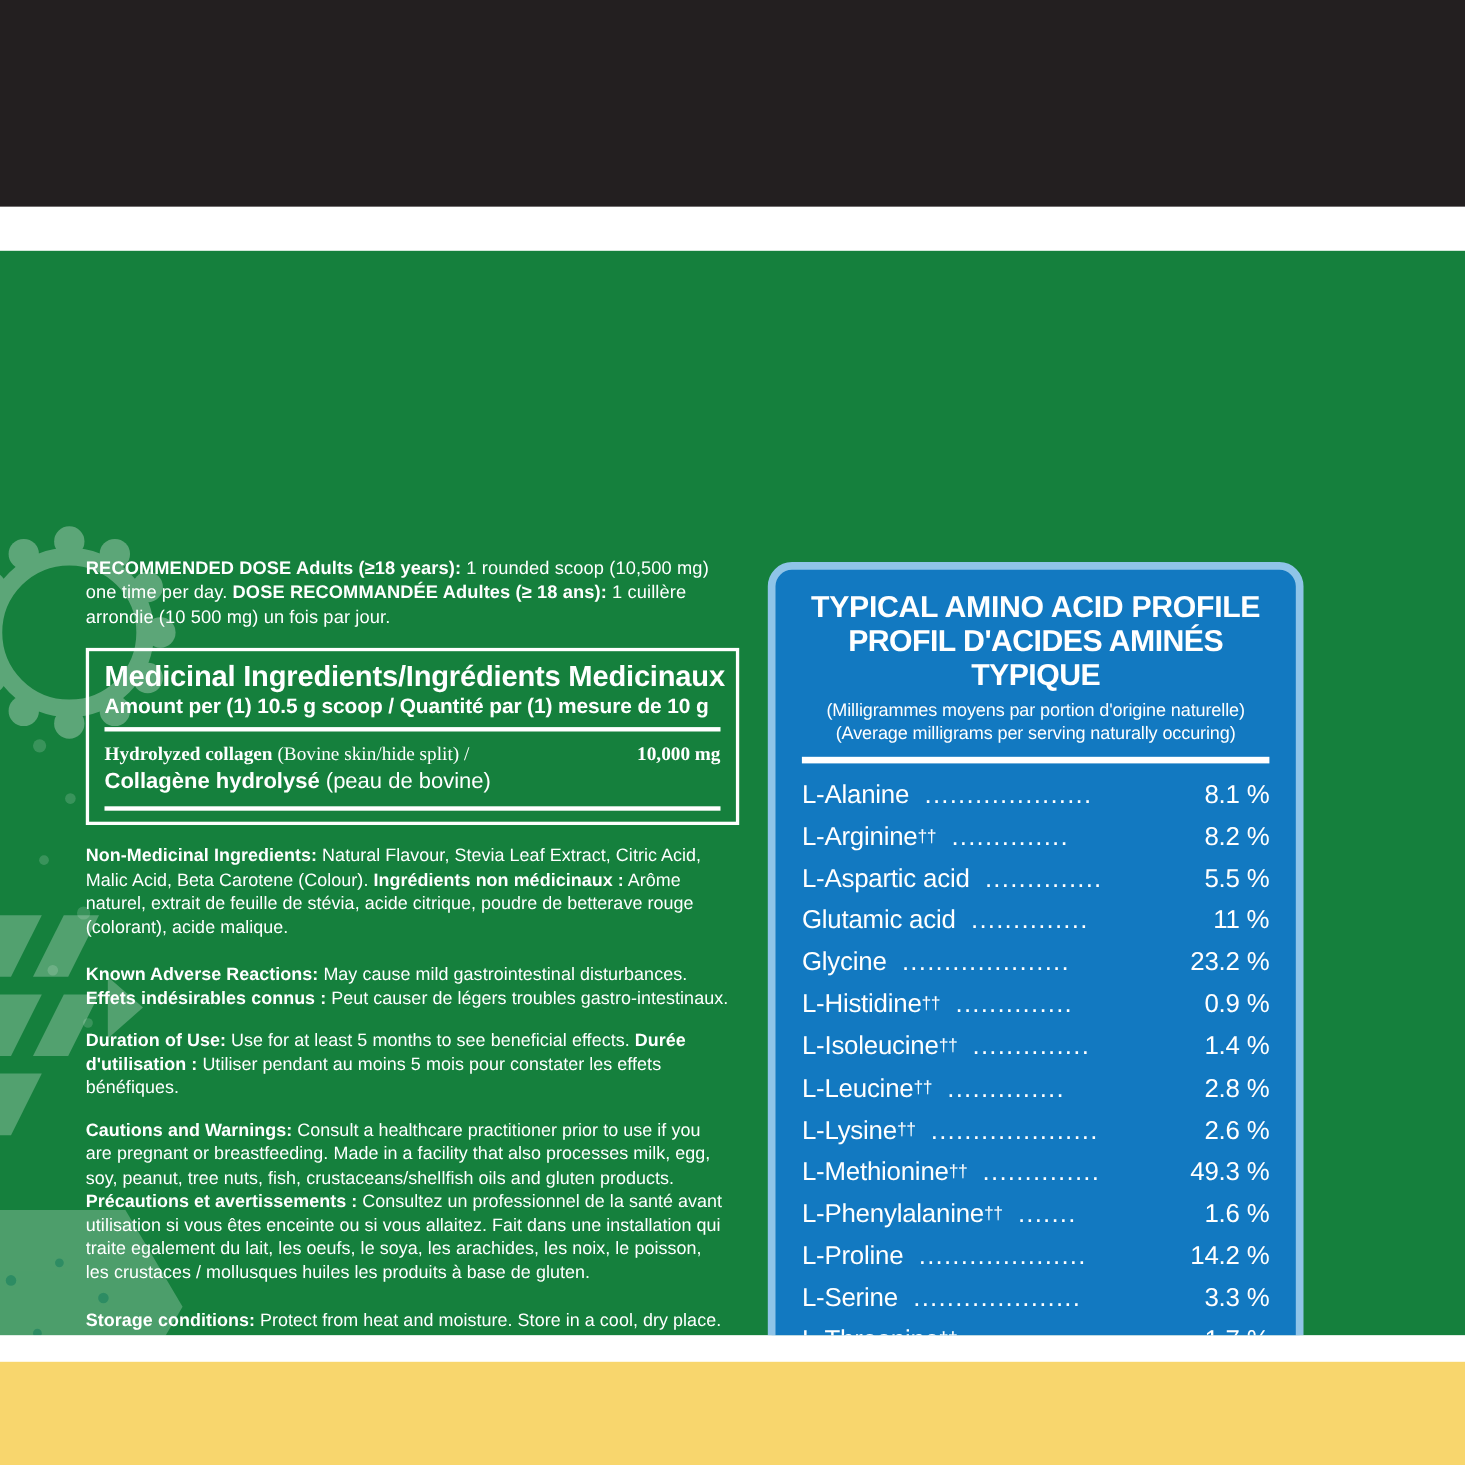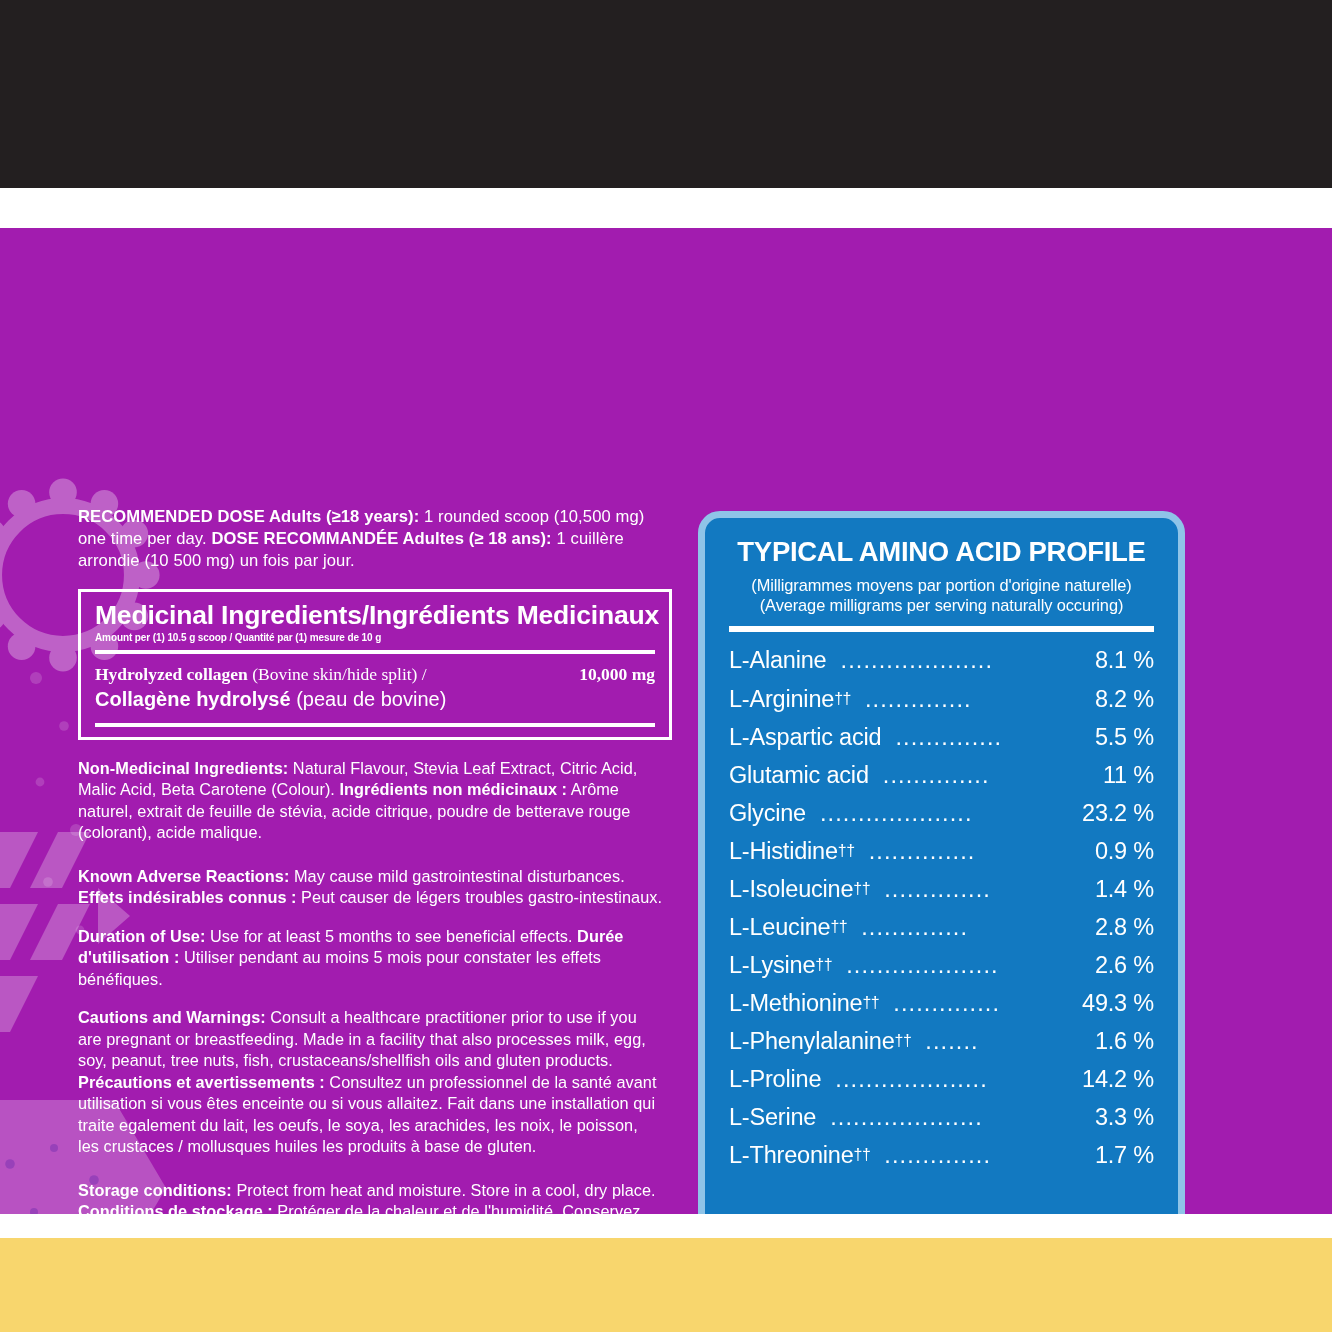--- a/index.html
+++ b/index.html
@@ -27,21 +27,21 @@
   .band-white-top {
     position: absolute;
     left: 0; top: 188px;
     width: 1332px; height: 40px;
     background: #ffffff;
   }
   .band-blue {
     position: absolute;
     left: 0; top: 228px;
     width: 1332px; height: 986px;
-    background: #a21caf;
+    background: #15803d;
     overflow: hidden;
   }
   .band-white-bot {
     position: absolute;
     left: 0; top: 1214px;
     width: 1332px; height: 24px;
     background: #ffffff;
   }
   .band-yellow {
     position: absolute;
@@ -85,21 +85,21 @@
     width: 594px;
   }
   .med-title {
     font-size: 26.5px;
     font-weight: 700;
     line-height: 1.12;
     letter-spacing: -.2px;
     white-space: nowrap;
   }
   .med-sub {
-    font-size: 10px;
+    font-size: 19px;
     font-weight: 700;
     line-height: 1.2;
     margin-top: 1px;
     letter-spacing: -.1px;
   }
   .med-rule {
     height: 4px;
     background: #ffffff;
     margin: 6px 0 0 0;
   }
@@ -296,20 +296,21 @@
 
       <div class="para gap-lg">
         <b>Storage conditions:</b><span> Protect from heat and moisture. Store in a cool, dry place.  </span><b>Conditions de stockage :</b><span> Protéger de la chaleur et de l'humidité. Conservez dans un endroit frais et sec.</span>
       </div>
 
     </div>
 
     <div class="amino-panel">
       <div class="amino-title">
         <div>TYPICAL AMINO ACID PROFILE</div>
+        <div class="l2">PROFIL D'ACIDES AMINÉS TYPIQUE</div>
       </div>
       <div class="amino-sub">
         <div>(Milligrammes moyens par portion d'origine naturelle)</div>
         <div>(Average milligrams per serving naturally occuring)</div>
       </div>
       <div class="amino-rule"></div>
 
       <div class="amino-list" id="amino-list">
           <div class="amino-row">
             <span class="nm">L-Alanine</span>

